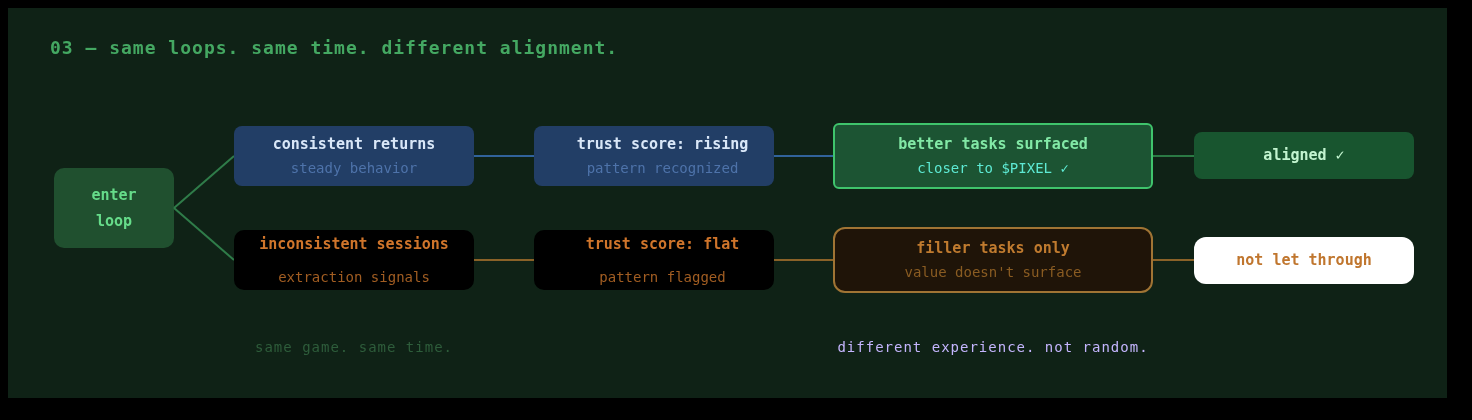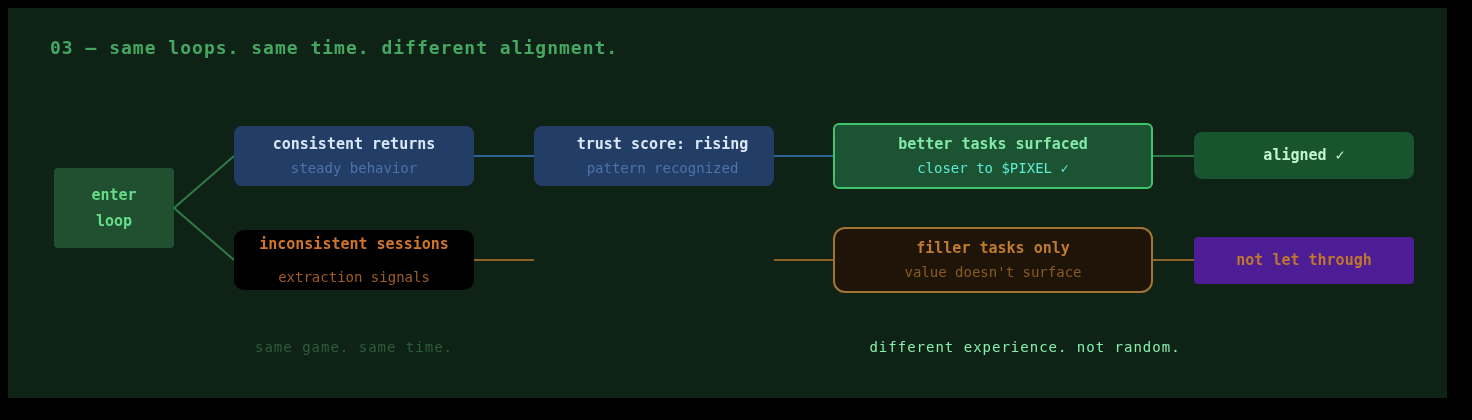--- a/index.html
+++ b/index.html
@@ -40,21 +40,21 @@
     font-size: 15px;
     line-height: 1;
   }
   .node .label { font-weight: bold; }
   .node .sublabel { font-size: 14px; margin-top: 9px; font-weight: normal; }
 
   
   .n-entry {
     left: 46px; top: 160px; width: 120px; height: 80px;
     background: #20502f;
-    border-radius: 4px;
+    border-radius: 10px;
     color: #66dc8a;
     gap: 11px;
   }
 
   
   .c1 { left: 226px; width: 240px; }
   .c2 { left: 526px; width: 240px; padding-left: 17px; }
   .c3 { left: 825px; width: 320px; }
   .c4 { left: 1186px; width: 220px; }
 
@@ -98,43 +98,43 @@
 
   .n-tan-outline {
     background: #1f1408;
     border: 2px solid #a07434;
     border-radius: 12px;
     color: #c07b2f;
   }
   .n-tan-outline .sublabel { color: #8a5c22; }
 
   .n-brown-solid {
-    background: #4c1d95;
-    border-radius: 4px;
+    background: #ffffff;
+    border-radius: 12px;
     color: #c0762e;
     font-weight: bold;
   }
 
   
   .conn { position: absolute; height: 2px; }
   .conn-blue   { background: #31639b; }
   .conn-green  { background: #2b7a44; }
   .conn-orange { background: #8a6228; }
 
   .branches { position: absolute; left: 0; top: 0; pointer-events: none; }
 
   .caption {
     position: absolute;
     top: 331px;
     font-size: 14px;
     letter-spacing: 1px;
     text-align: center;
   }
   .caption-left  { left: 226px; width: 240px; color: #2e5d3b; }
-  .caption-right { left: 857px; width: 320px; color: #86efac; }
+  .caption-right { left: 825px; width: 320px; color: #c4b5fd; }
 </style>
 </head>
 <body>
 
 <div class="stage">
   <div class="panel">
 
     <div class="title">03 — same loops. same time. different alignment.</div>
 
     <div class="node n-entry">
@@ -160,20 +160,24 @@
       <div class="sublabel">closer to $PIXEL ✓</div>
     </div>
     <div class="node n-green-solid c4 r1-end">
       <div class="label">aligned ✓</div>
     </div>
 
     <div class="node n-brown c1 r2">
       <div class="label">inconsistent sessions</div>
       <div class="sublabel">extraction signals</div>
     </div>
+    <div class="node n-brown c2 r2">
+      <div class="label">trust score: flat</div>
+      <div class="sublabel">pattern flagged</div>
+    </div>
     <div class="node n-tan-outline c3 r2-big">
       <div class="label">filler tasks only</div>
       <div class="sublabel">value doesn't surface</div>
     </div>
     <div class="node n-brown-solid c4 r2-end">
       <div class="label">not let through</div>
     </div>
 
     <div class="conn conn-blue" style="left:466px;  top:147px; width:60px;"></div>
     <div class="conn conn-blue" style="left:766px;  top:147px; width:59px;"></div>

